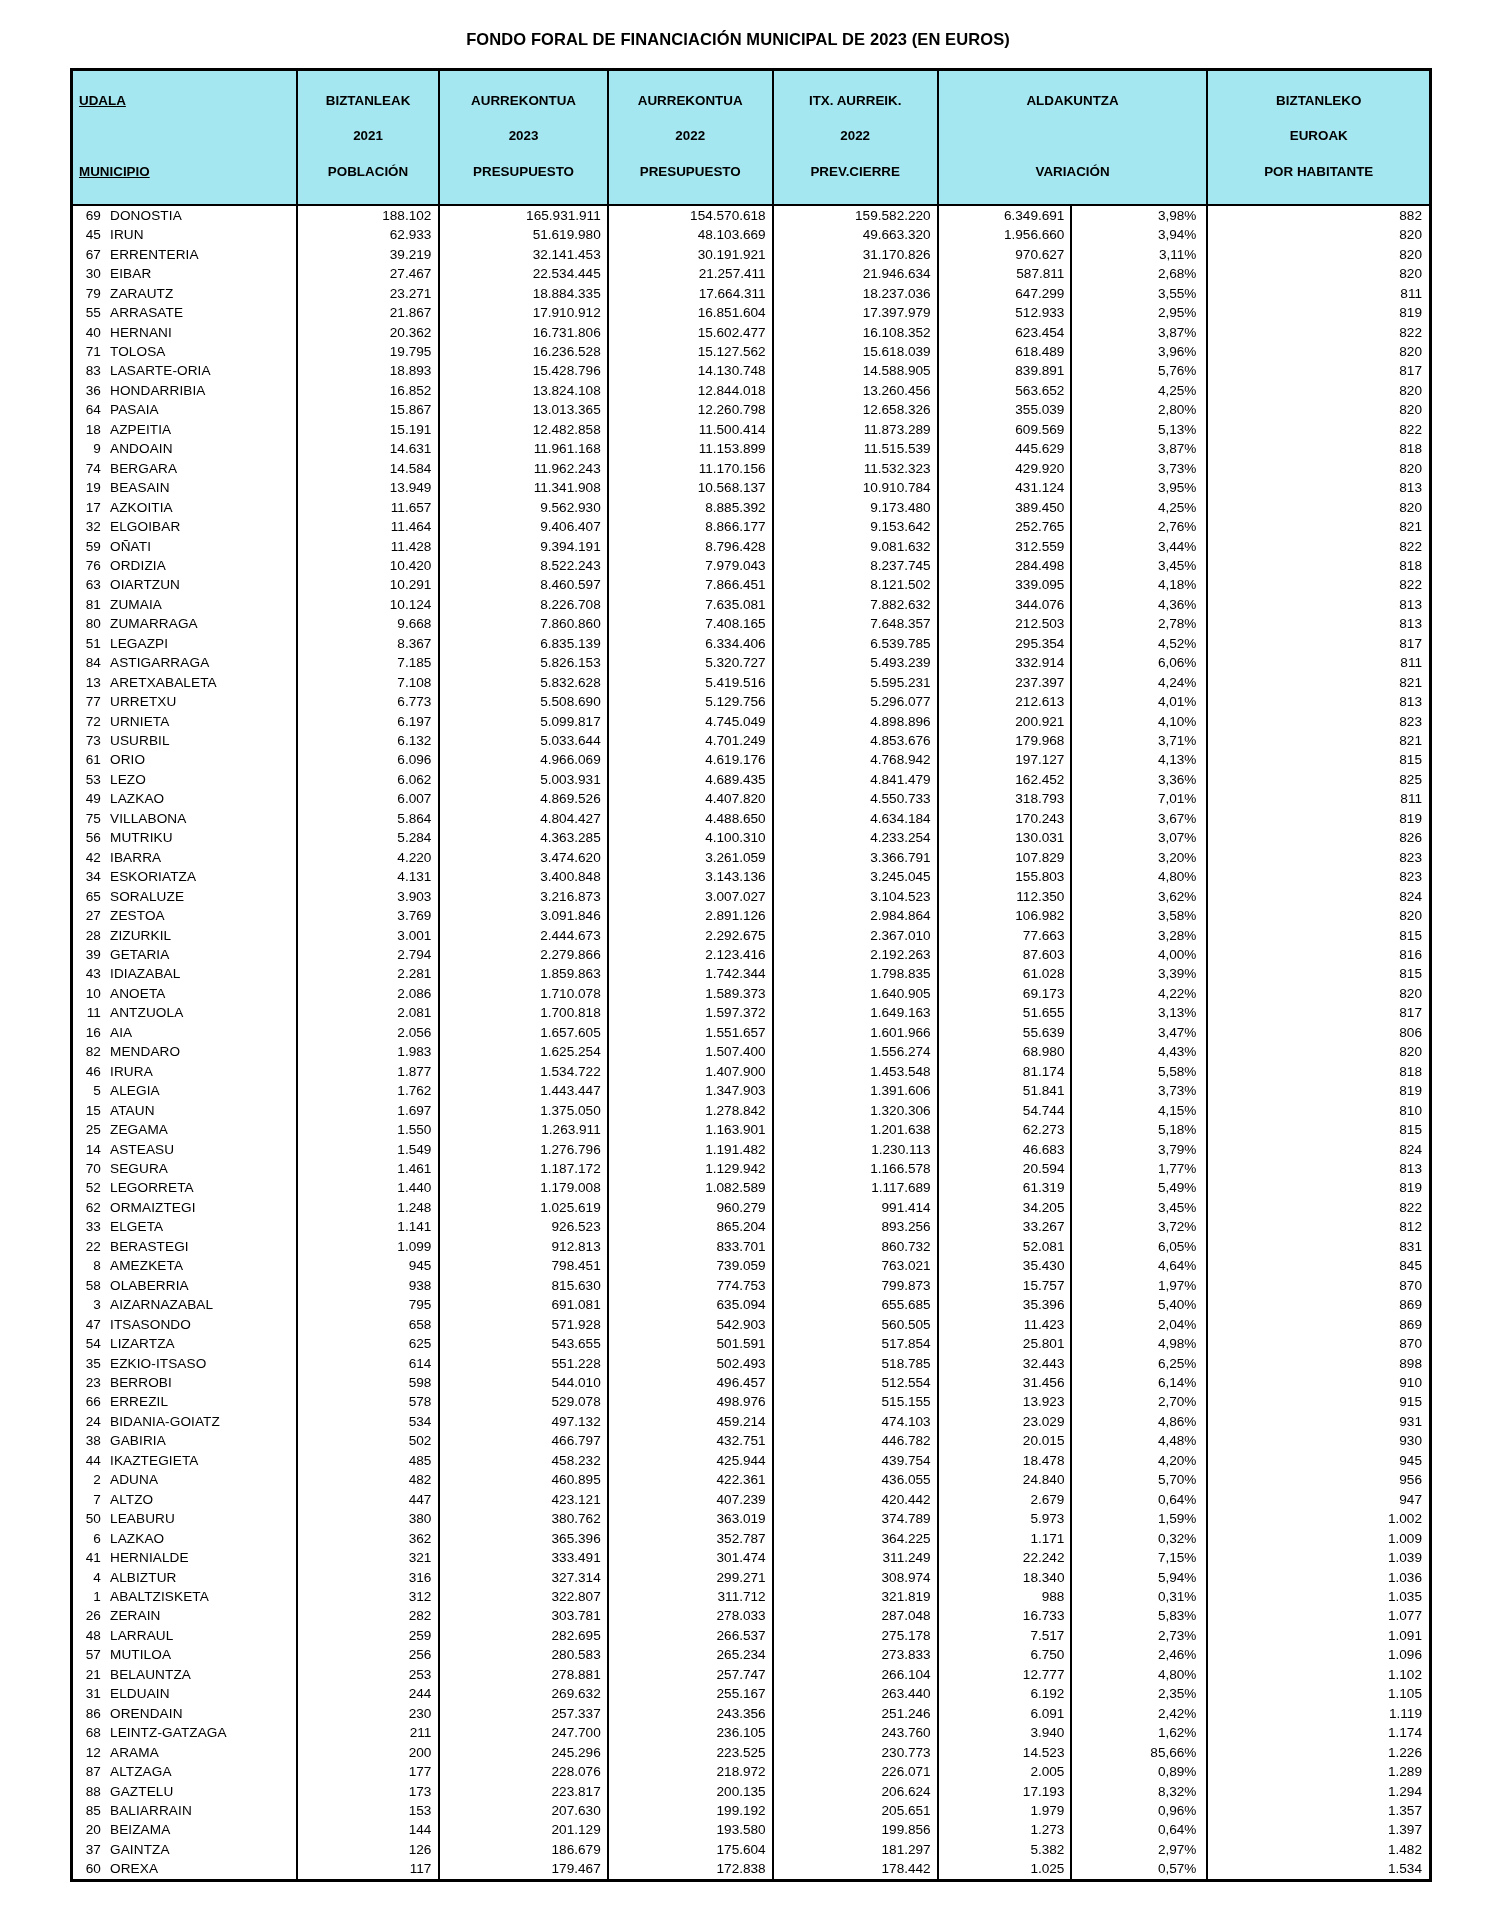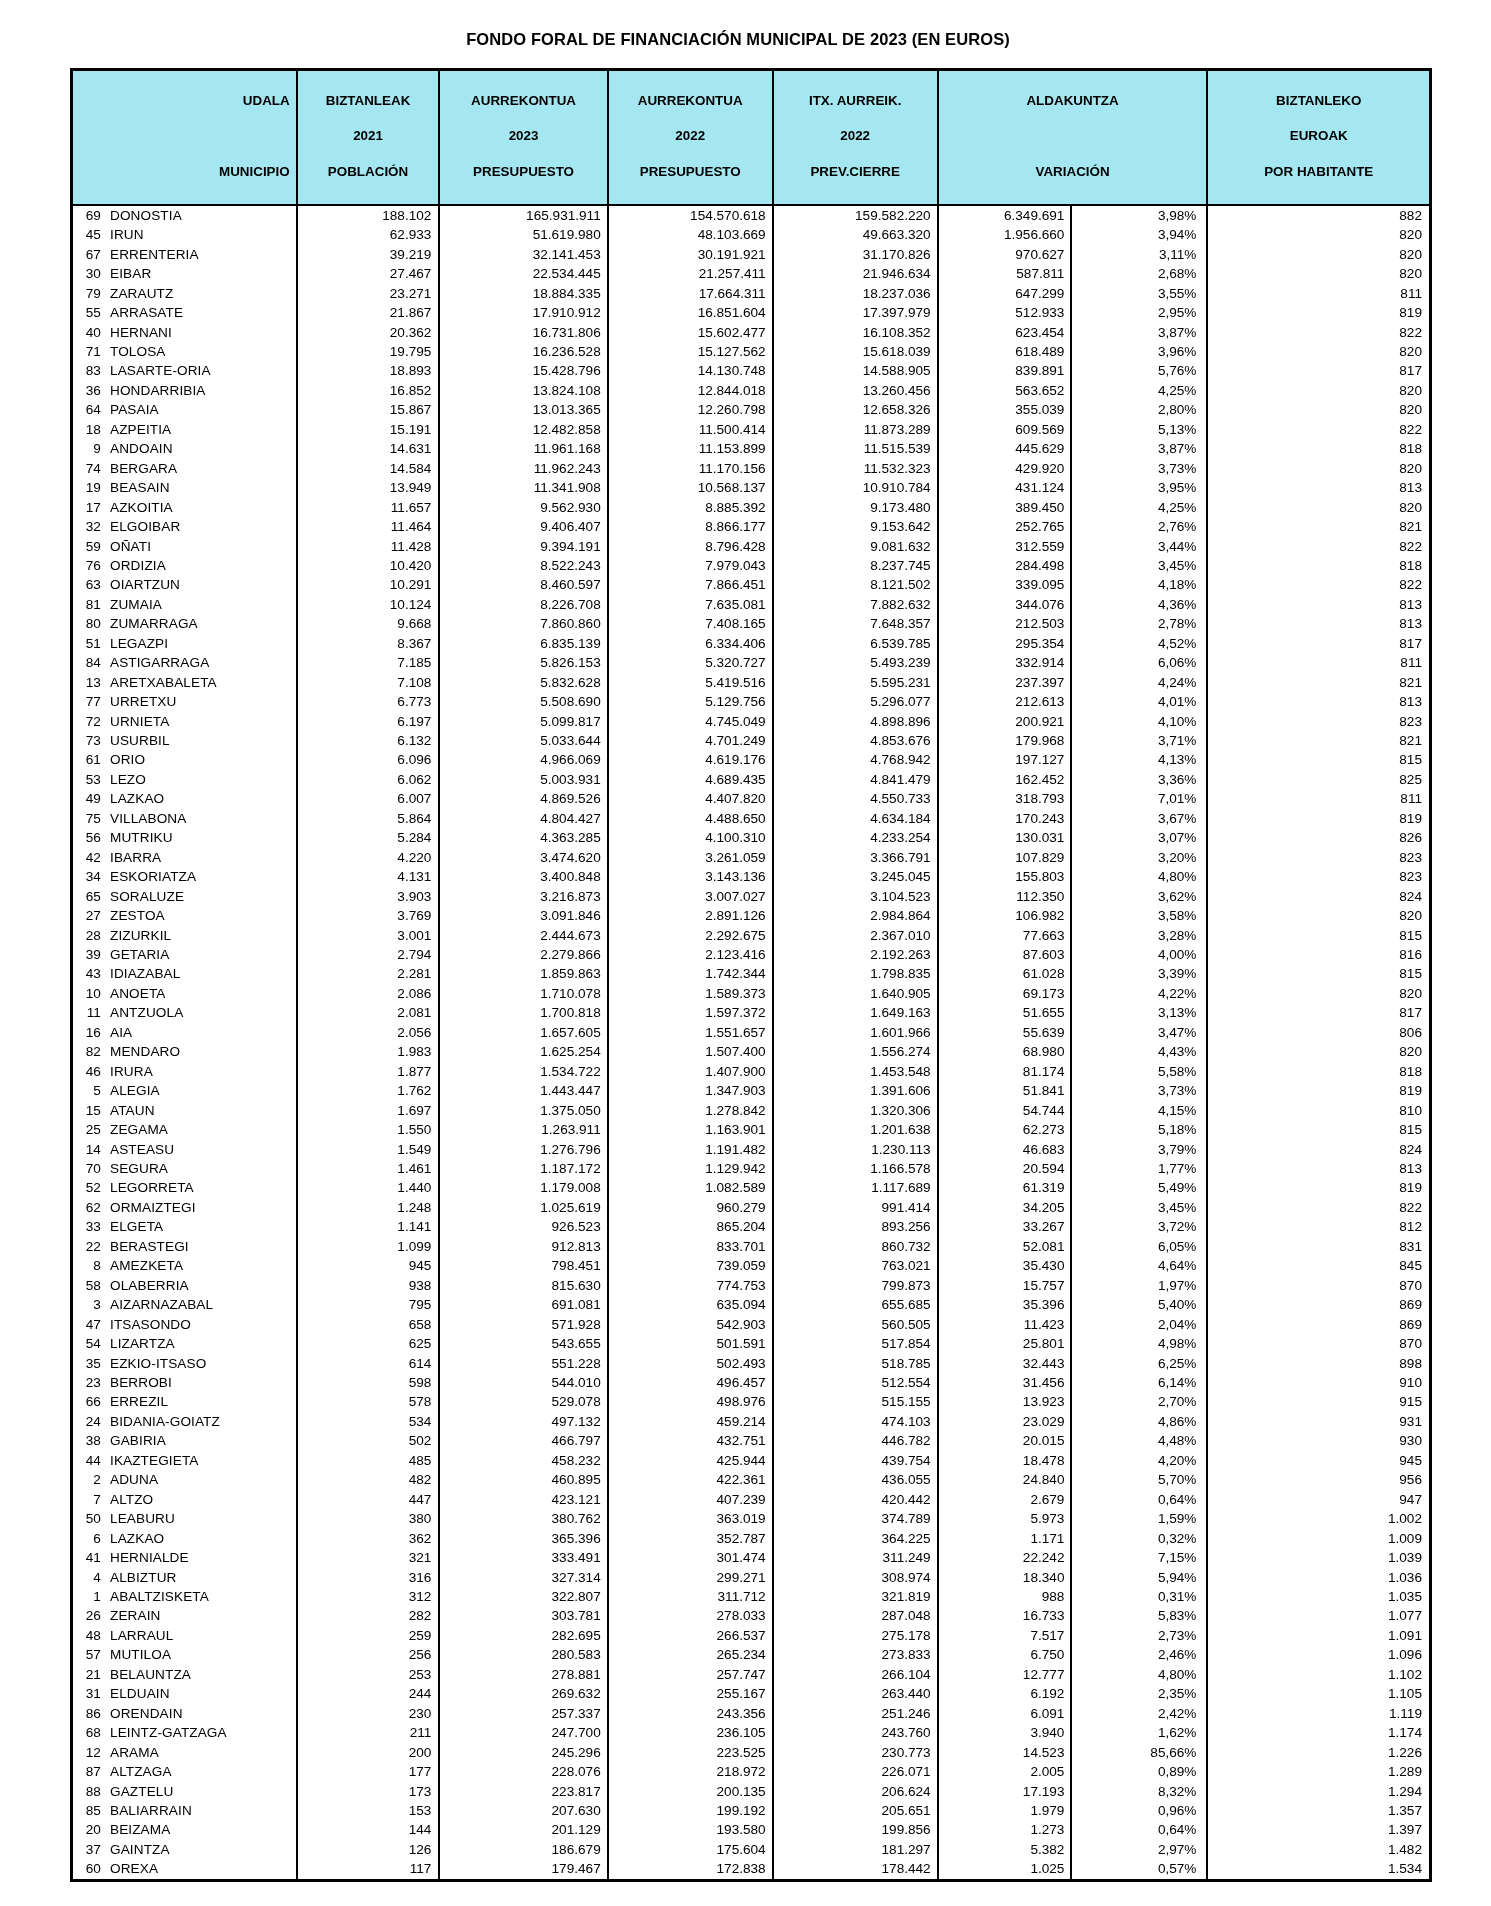--- a/index.html
+++ b/index.html
@@ -56,21 +56,21 @@
     border-top-width: 3px;
     border-bottom-width: 2px;
     padding: 3px 6px 5px 6px;
     font-weight: bold;
     font-size: 13.4px;
     line-height: 1.33;
     vertical-align: top;
     white-space: pre-line;
     text-align: center;
   }
-  thead th.h-muni { text-align: right; }
+  thead th.h-muni { text-align: left; text-decoration: underline; }
   thead th.th-first { border-left-width: 3px; }
   thead th.th-last  { border-right-width: 3px; text-align: center; }
 
   .hdr-top  { display: block; }
   .hdr-mid  { display: block; }
   .hdr-bot  { display: block; }
   .hdr-spacer { display: block; height: 1.33em; }
 
   tbody td {
     border-left: 2px solid #000;

